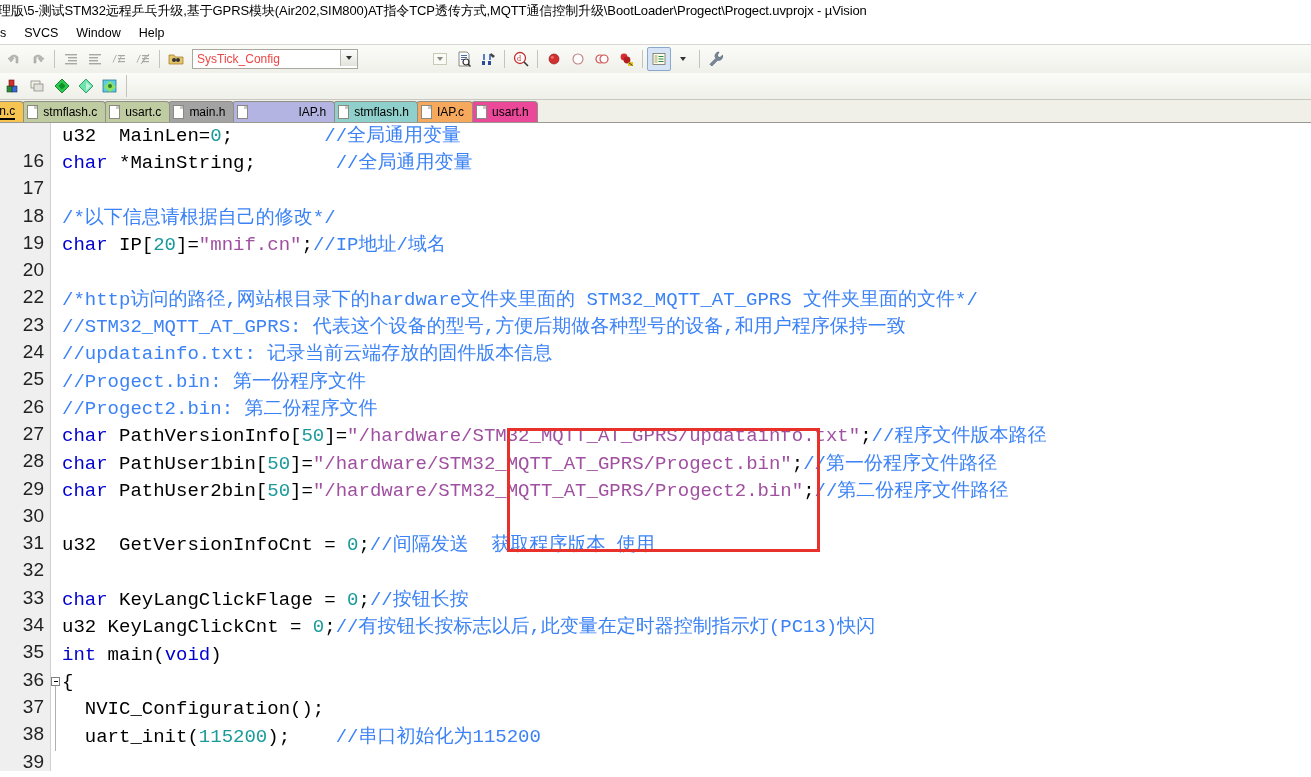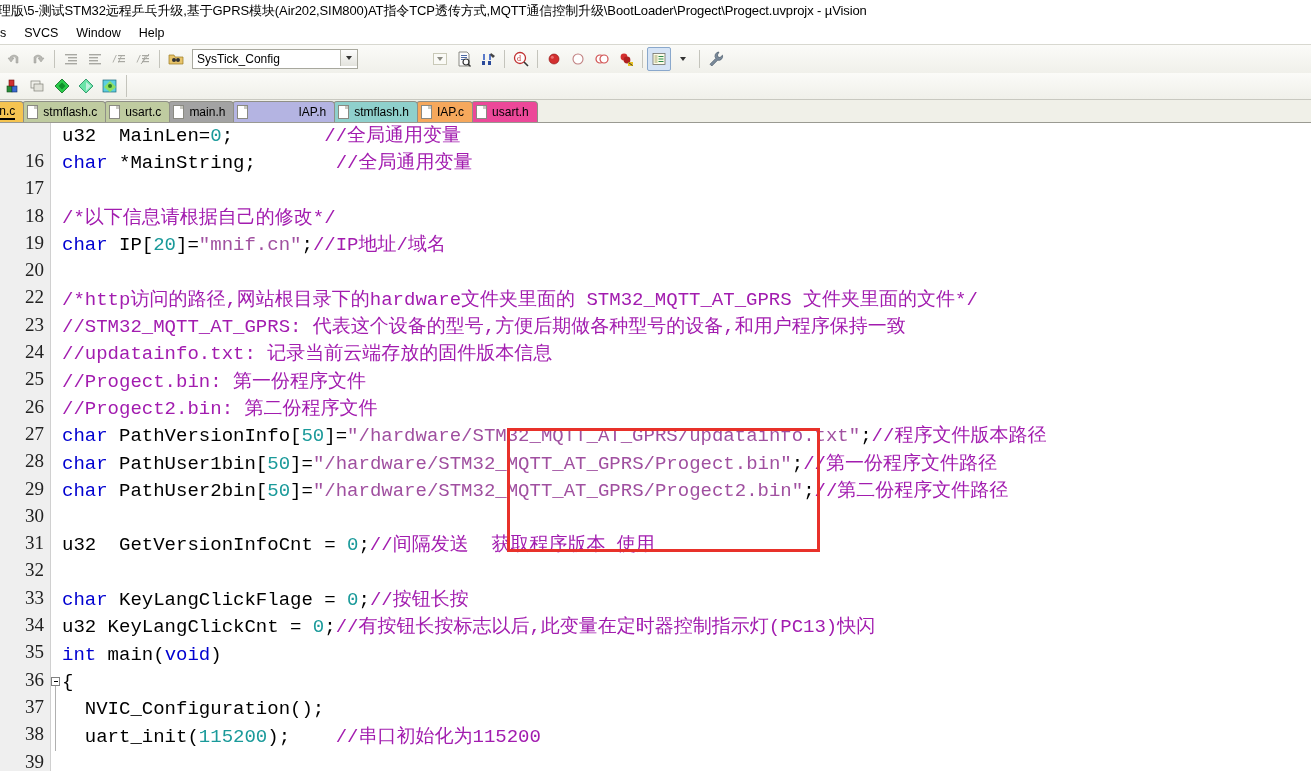--- a/index.html
+++ b/index.html
@@ -87,21 +87,21 @@
     border: 1px solid #a8a89e;
     background: #ffffff;
     height: 18px;
     width: 160px;
     margin-left: 4px;
     font-size: 12px;
     padding-left: 4px;
     position: relative;
   }
   .tb-combo .combo-text {
-    color: #000000;
+    color: #ef4444;
     font-size: 12px;
     font-family: "Liberation Sans", sans-serif;
   }
   .tb-combo .combo-arrow {
     position: absolute;
     right: 0px;
     top: 0px;
     width: 16px;
     height: 16px;
     background: linear-gradient(to bottom, #fdfdfd, #e3e3dd);
@@ -186,21 +186,21 @@
     display: flex;
     align-items: center;
     white-space: pre;
     position: relative;
   }
   .ln {
     width: 44px;
     min-width: 44px;
     text-align: right;
     padding-right: 6px;
-    font-family: Liberation Serif, serif;
+    font-family: Liberation Sans, sans-serif;
     font-size: 19px;
     color: #222222;
     background: transparent;
     z-index: 2;
     margin-top: 48px;
   }
   .foldcol {
     width: 12px;
     min-width: 12px;
     position: relative;
@@ -235,21 +235,21 @@
   .code-text {
     font-family: "Liberation Mono", monospace;
     font-size: 19px;
     color: #000000;
     white-space: pre;
     letter-spacing: 0px;
   }
   .tok-kw      { color: #0000d0; }
   .tok-num     { color: #1a9a9a; }
   .tok-str     { color: #a050a0; }
-  .tok-cmt     { color: #a21caf; }
+  .tok-cmt     { color: #3b82f6; }
   .tok-plain   { color: #000000; }
 
   
   #red-box {
     position: absolute;
     left: 507px;
     top: 300px;
     width: 313px;
     height: 124px;
     border: 3px solid #e8312a;

